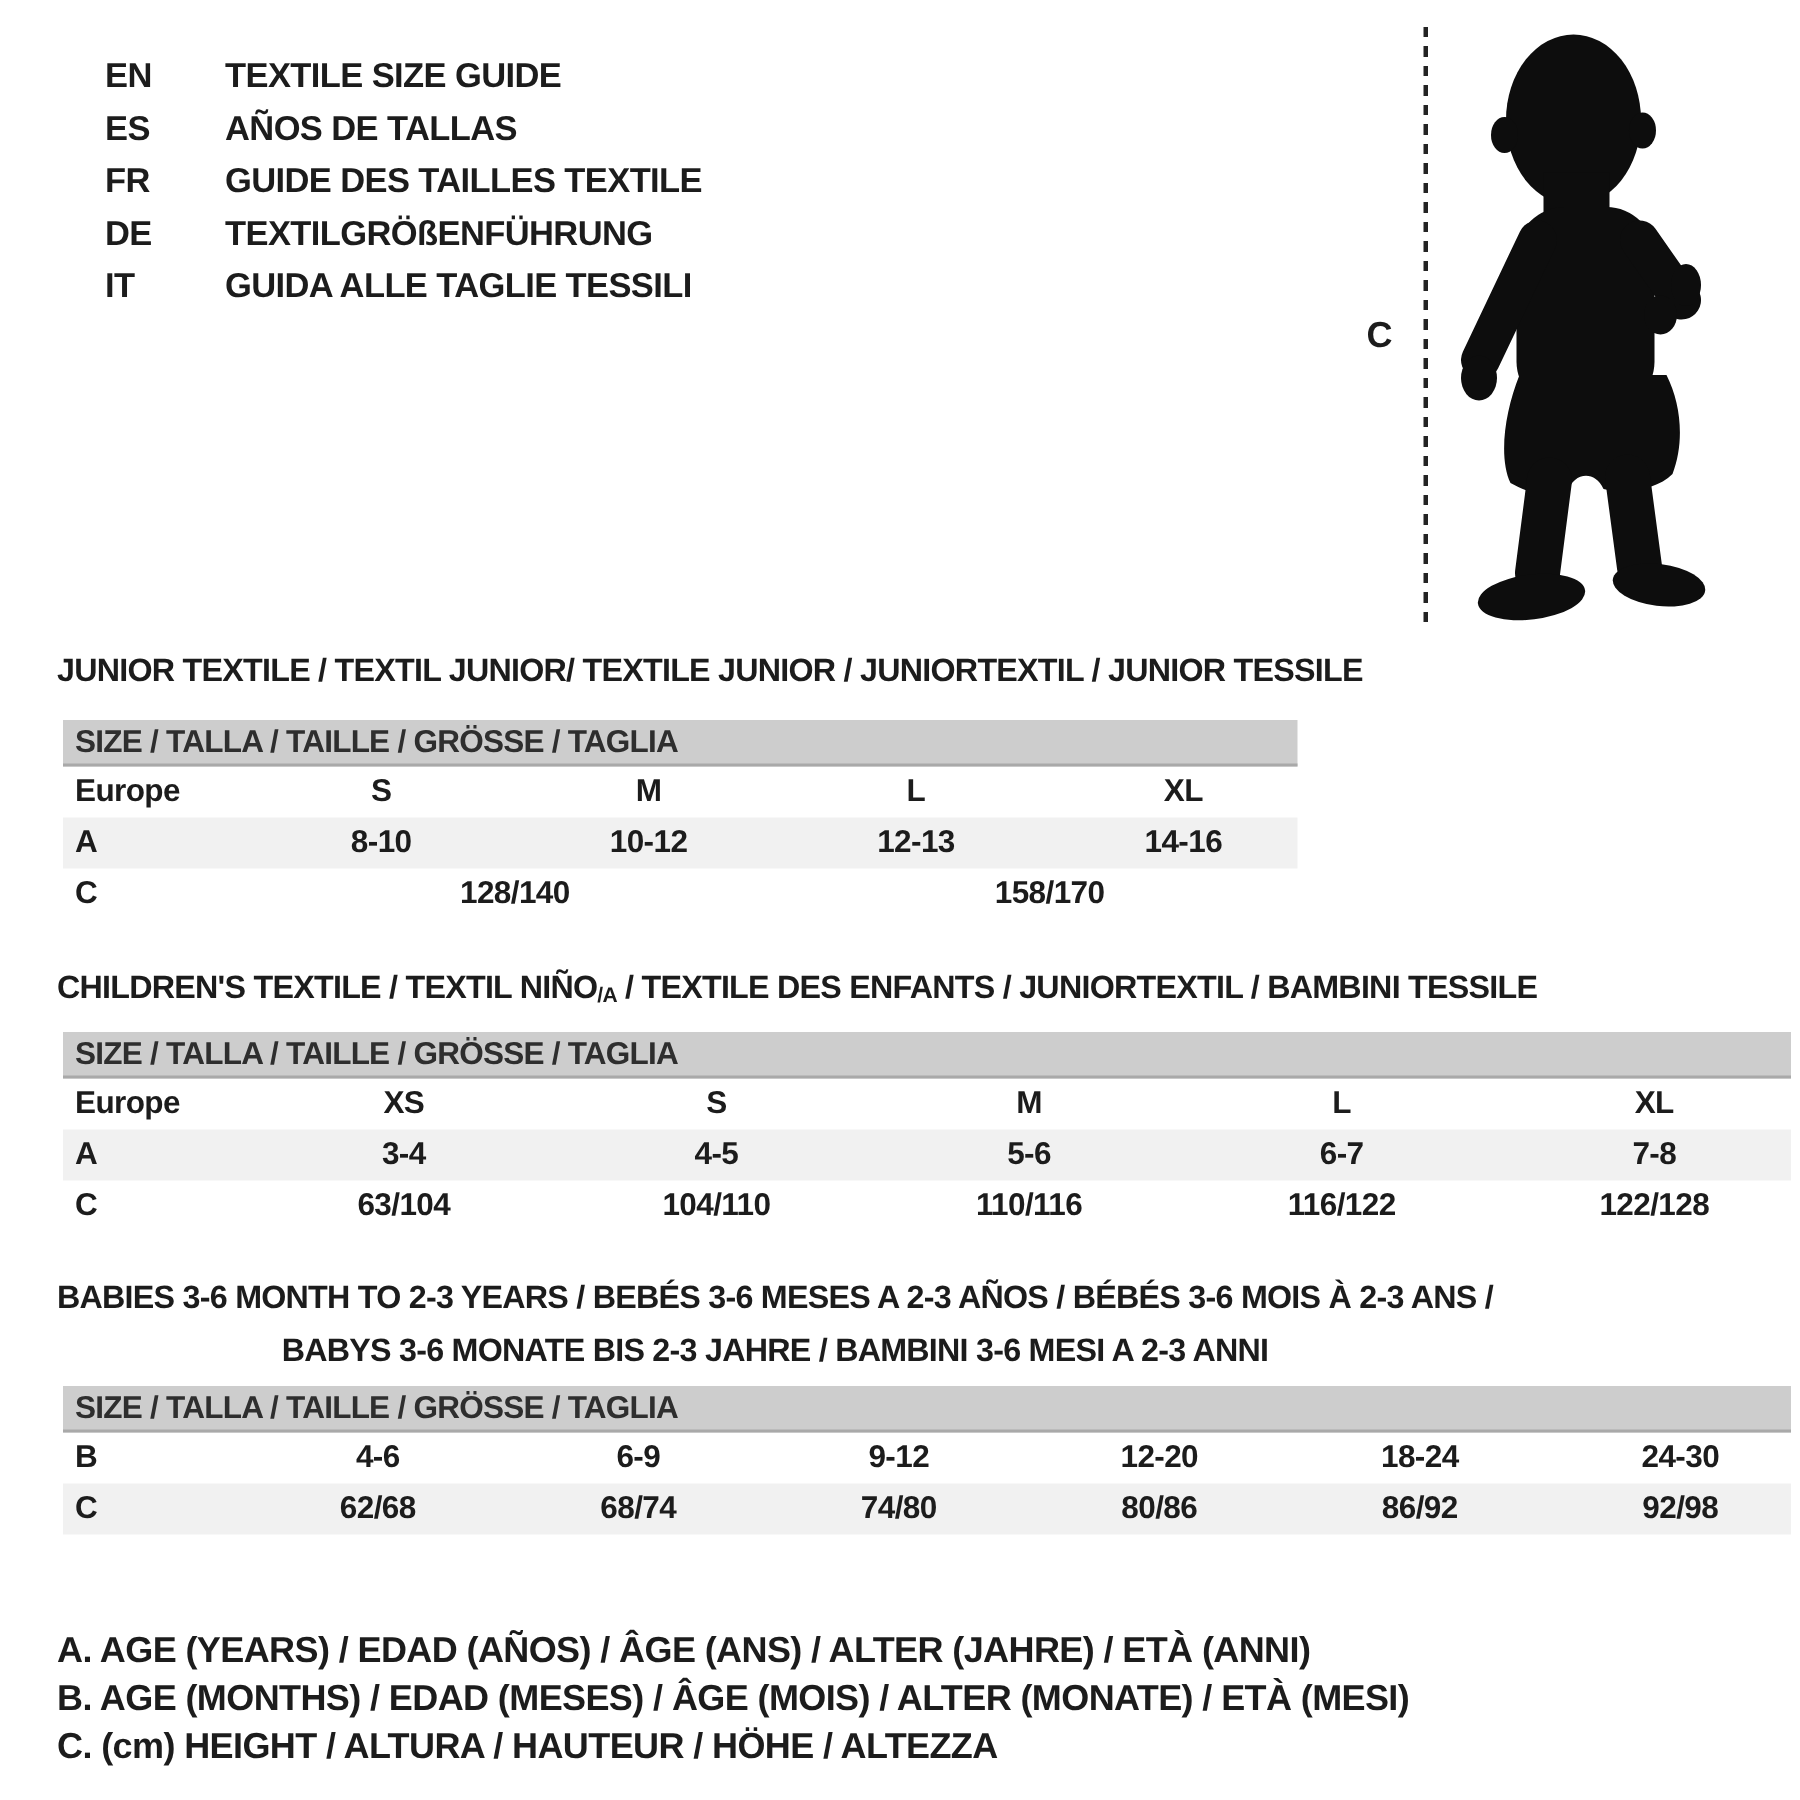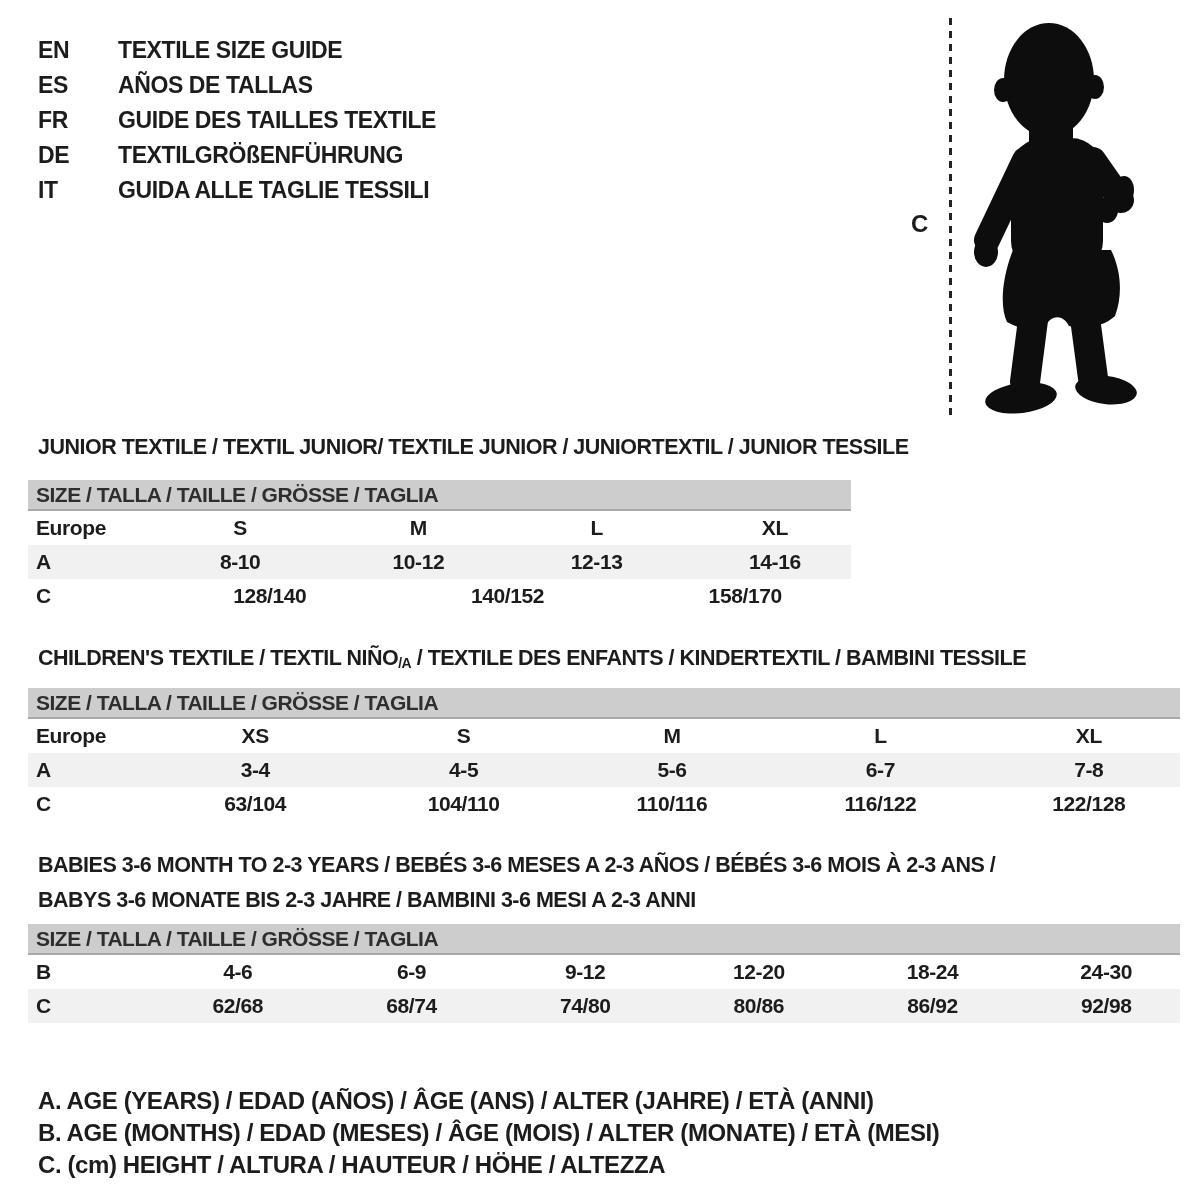--- a/index.html
+++ b/index.html
@@ -9,36 +9,36 @@
     font-family:"Liberation Sans", sans-serif;
     font-weight:700;
     color:var(--text,#1c1c1c);
     overflow:hidden;
   }
   .abs { position:absolute; }
 
   
   .languages { top:33px; left:38px; font-size:23px; line-height:35px; letter-spacing:-0.4px; }
   .lang-row { display:flex; }
-  .lang-code { width:80px; }
+  .lang-code { width:80px;margin-left:32px; }
 
   
   .height-line {
     left:949px; top:18px; width:3px; height:400px;
     background:repeating-linear-gradient(to bottom, #232323 0 7px, transparent 7px 13px);
   }
   .height-label { left:911px; top:210px; font-size:24px; letter-spacing:-0.5px; }
   .silhouette { left:973px; top:20px; }
 
   
-  .section-title { left:38px; font-size:21.5px; letter-spacing:-0.5px; line-height:35px; white-space:nowrap; }
+  .section-title { left:38px; font-size:21.5px; letter-spacing:-0.5px; line-height:35px; white-space:nowrap;text-align:center; }
   .title-sub { font-size:14px; vertical-align:-3px; letter-spacing:-0.5px; }
 
   
-  .tbl { left:28px; }
+  .tbl { left:42px; }
   .tbl-junior { width:823px; }
   .tbl-wide { width:1152px; }
   .size-bar {
     height:31px; box-sizing:border-box;
     background:var(--bar,#cdcdcd);
     border-bottom:2px solid #a9a9a9;
     font-size:21px; line-height:29px; padding-left:8px;
     color:#2e2e2e; letter-spacing:-0.5px;
   }
   .trow { display:flex; height:34px; line-height:34px; font-size:21px; letter-spacing:-0.4px;gap:26px; }
@@ -120,27 +120,26 @@
   <div class="trow shaded">
     <span class="rlabel">A</span>
     <span class="cell">8-10</span>
     <span class="cell">10-12</span>
     <span class="cell">12-13</span>
     <span class="cell">14-16</span>
   </div>
   <div class="trow">
     <span class="rlabel">C</span>
     <span class="cell">128/140</span>
-    <span class="cell">140/152</span>
     <span class="cell">158/170</span>
   </div>
 </div>
 
 <div class="abs section-title top-children-title">
-  <span>CHILDREN'S TEXTILE / TEXTIL NIÑO</span><span class="title-sub">/A</span><span> / TEXTILE DES ENFANTS / KINDERTEXTIL / BAMBINI TESSILE</span>
+  <span>CHILDREN'S TEXTILE / TEXTIL NIÑO</span><span class="title-sub">/A</span><span> / TEXTILE DES ENFANTS / JUNIORTEXTIL / BAMBINI TESSILE</span>
 </div>
 <div class="abs tbl tbl-wide top-children-table">
   <div class="size-bar">SIZE / TALLA / TAILLE / GRÖSSE / TAGLIA</div>
   <div class="trow">
     <span class="rlabel">Europe</span>
     <span class="cell">XS</span>
     <span class="cell">S</span>
     <span class="cell">M</span>
     <span class="cell">L</span>
     <span class="cell">XL</span>

